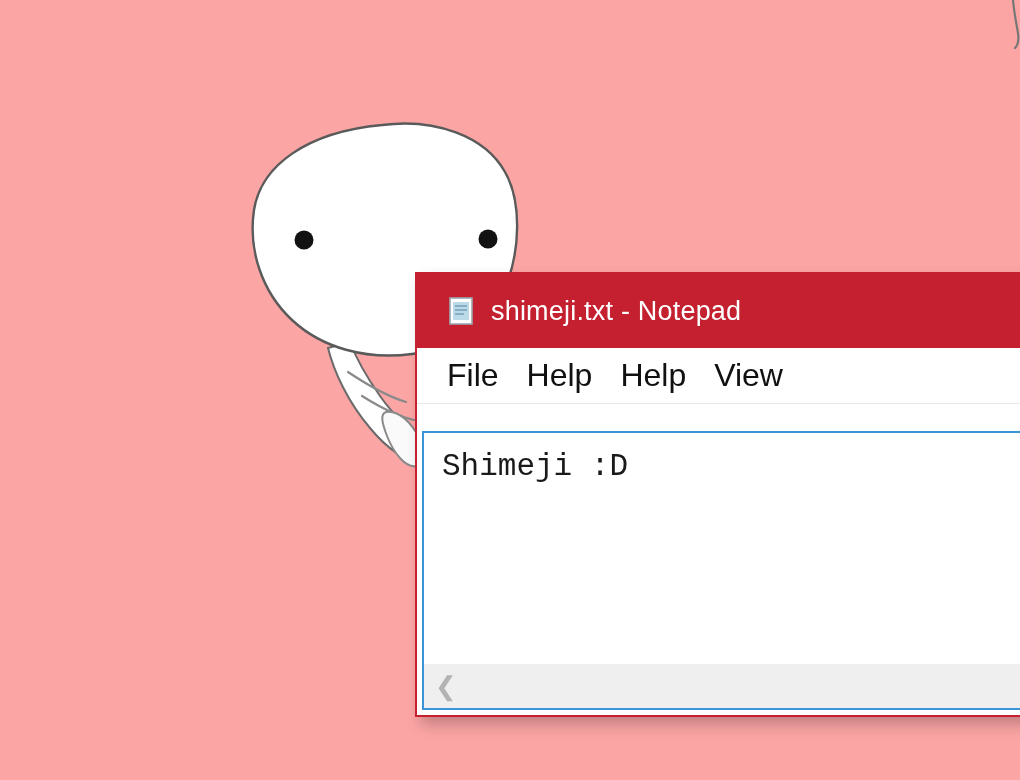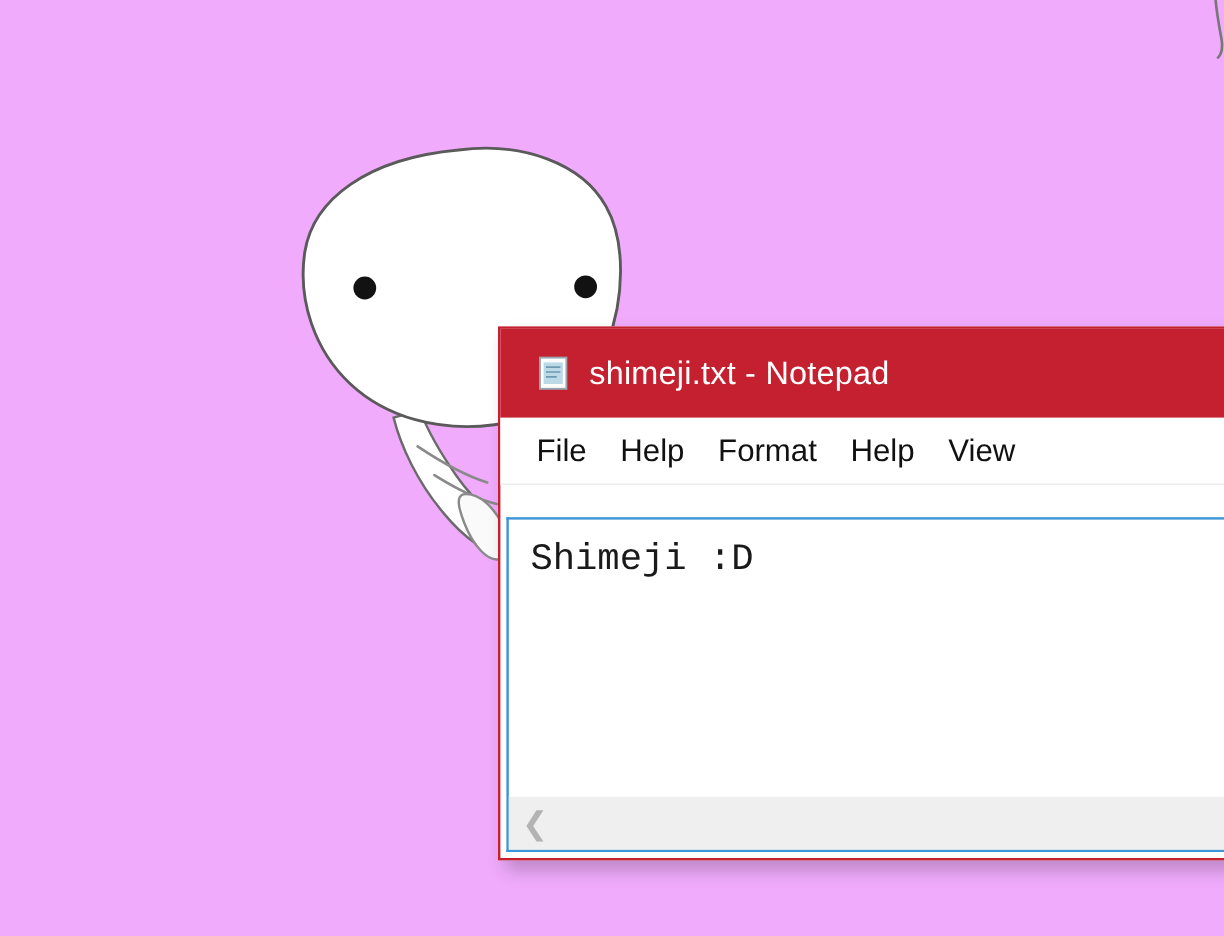--- a/index.html
+++ b/index.html
@@ -12,21 +12,21 @@
     height: 780px;
     position: relative;
     overflow: hidden;
     font-family: "Liberation Sans", sans-serif;
   }
 
   
   #desktop {
     position: absolute;
     inset: 0;
-    background: #f0abfc;
+    background: #fca5a5;
   }
 
   
   #shimeji {
     position: absolute;
     left: 230px;
     top: 110px;
     width: 320px;
     height: 370px;
     pointer-events: none;
@@ -92,21 +92,21 @@
   #menubar {
     height: 56px;
     background: #ffffff;
     display: flex;
     align-items: center;
     padding-left: 16px;
     box-sizing: border-box;
     border-bottom: 1px solid #e8e8e8;
   }
   .menu-item {
-    font-size: 26px;
+    font-size: 32px;
     color: #111111;
     padding: 2px 14px;
     white-space: nowrap;
     font-family: "Liberation Sans", sans-serif;
   }
 
   
   #editor-wrap {
     position: absolute;
     left: 5px;
@@ -209,21 +209,20 @@
       </div>
 
       <span id="title-text">shimeji.txt - Notepad</span>
 
       <div id="window-controls"></div>
     </div>
 
     <div id="menubar">
       <div class="menu-item">File</div>
       <div class="menu-item">Help</div>
-      <div class="menu-item">Format</div>
       <div class="menu-item">Help</div>
       <div class="menu-item">View</div>
     </div>
 
     <div id="editor-wrap">
 
       <div id="editor-text">Shimeji :D</div>
 
       <div id="hscrollbar">
         <div id="hscroll-left-arrow">❮</div>

